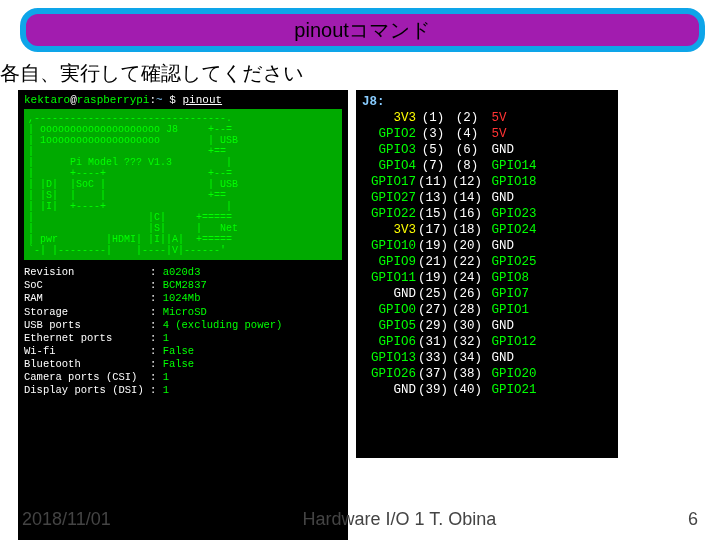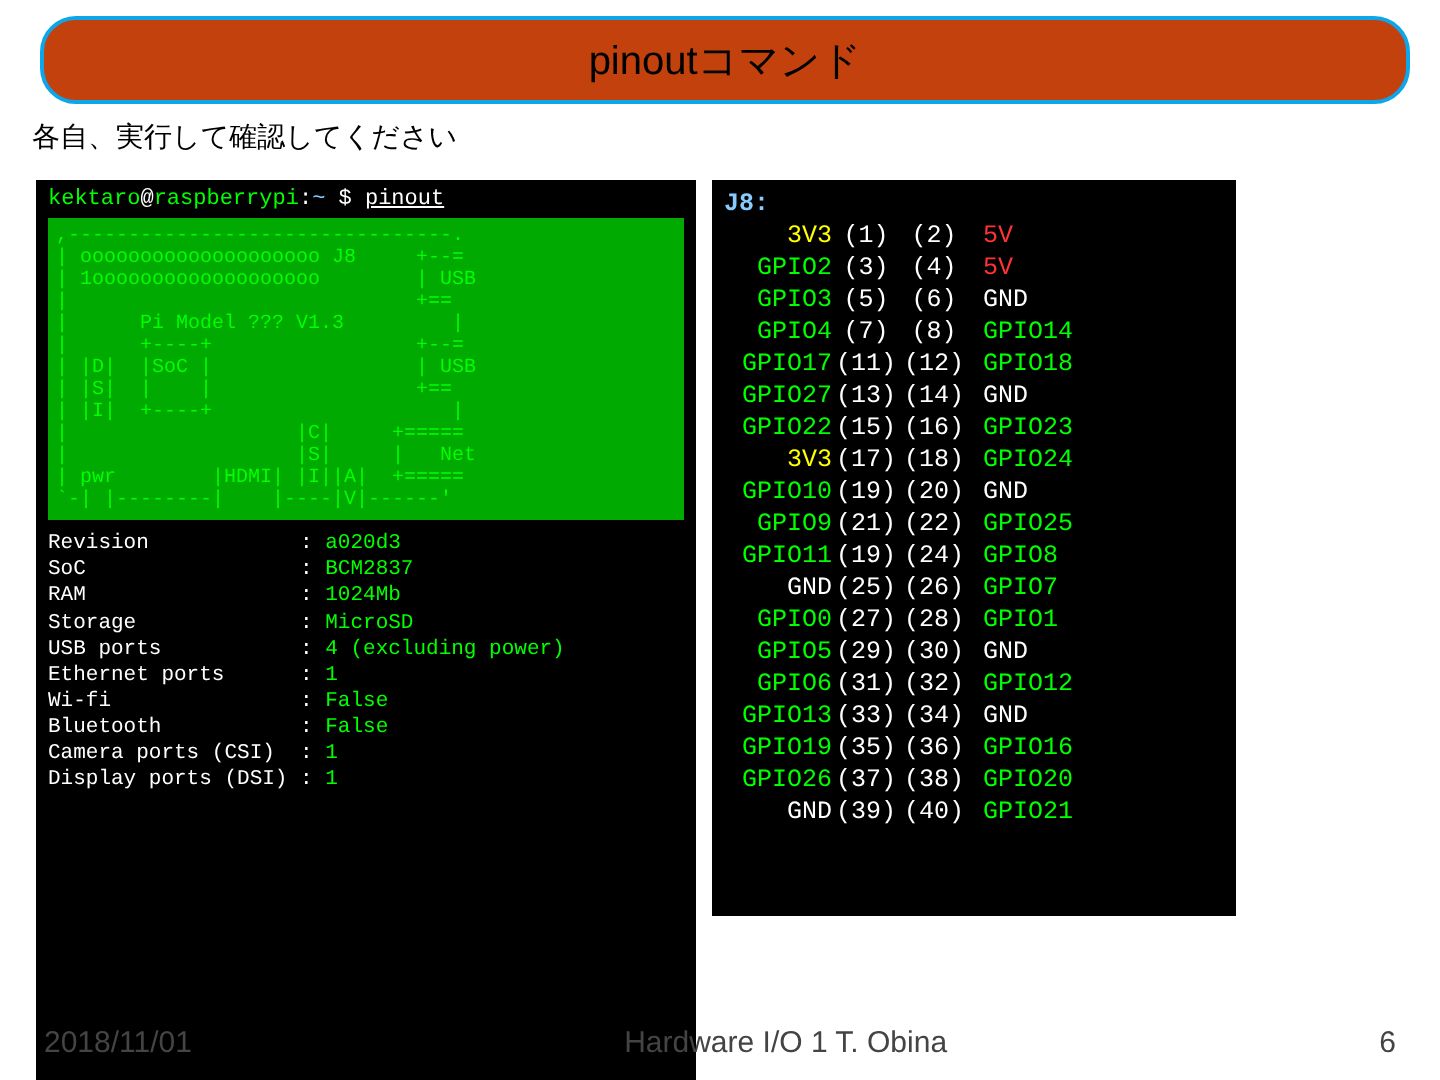--- a/index.html
+++ b/index.html
@@ -9,33 +9,33 @@
     background: #fff;
     font-family: Arial, sans-serif;
     position: relative;
   }
   .title-box {
     position: absolute;
     left: 20px;
     top: 8px;
     width: 685px;
     height: 44px;
-    border: 2px solid #0ea5e9;
+    border: 6px solid #0ea5e9;
     border-radius: 18px;
     display: flex;
     align-items: center;
     justify-content: center;
     font-size: 20px;
-    background: #c2410c;
+    background: #a21caf;
   }
   .subtitle {
     position: absolute;
-    left: 16px;
+    left: 0;
     top: 60px;
-    font-size: 14px;
+    font-size: 20px;
   }
   .term-left {
     position: absolute;
     left: 18px;
     top: 90px;
     width: 330px;
     height: 464px;
     background: #000;
     font-family: "Courier New", monospace;
     font-size: 11px;
@@ -83,21 +83,21 @@
   .c-white { color: #fff; }
   .c-red { color: #f33; }
 
   .footer {
     position: absolute;
     bottom: 10px;
     left: 0;
     width: 720px;
     display: flex;
     justify-content: space-between;
-    font-size: 15px;
+    font-size: 18px;
     color: #444;
     padding: 0 22px;
   }
 </style>
 </head>
 <body>
 
 <div class="title-box">
   <span>pinoutコマンド</span>
 </div>
@@ -137,21 +137,20 @@
       <div class="pinrow"><span class="lbl-l c-green">GPIO22</span><span class="num">(15)</span><span class="num">(16)</span> <span class="lbl-r c-green">GPIO23</span></div>
       <div class="pinrow"><span class="lbl-l c-yellow">3V3</span><span class="num">(17)</span><span class="num">(18)</span> <span class="lbl-r c-green">GPIO24</span></div>
       <div class="pinrow"><span class="lbl-l c-green">GPIO10</span><span class="num">(19)</span><span class="num">(20)</span> <span class="lbl-r c-white">GND</span></div>
       <div class="pinrow"><span class="lbl-l c-green">GPIO9</span><span class="num">(21)</span><span class="num">(22)</span> <span class="lbl-r c-green">GPIO25</span></div>
       <div class="pinrow"><span class="lbl-l c-green">GPIO11</span><span class="num">(19)</span><span class="num">(24)</span> <span class="lbl-r c-green">GPIO8</span></div>
       <div class="pinrow"><span class="lbl-l c-white">GND</span><span class="num">(25)</span><span class="num">(26)</span> <span class="lbl-r c-green">GPIO7</span></div>
       <div class="pinrow"><span class="lbl-l c-green">GPIO0</span><span class="num">(27)</span><span class="num">(28)</span> <span class="lbl-r c-green">GPIO1</span></div>
       <div class="pinrow"><span class="lbl-l c-green">GPIO5</span><span class="num">(29)</span><span class="num">(30)</span> <span class="lbl-r c-white">GND</span></div>
       <div class="pinrow"><span class="lbl-l c-green">GPIO6</span><span class="num">(31)</span><span class="num">(32)</span> <span class="lbl-r c-green">GPIO12</span></div>
       <div class="pinrow"><span class="lbl-l c-green">GPIO13</span><span class="num">(33)</span><span class="num">(34)</span> <span class="lbl-r c-white">GND</span></div>
-      <div class="pinrow"><span class="lbl-l c-green">GPIO19</span><span class="num">(35)</span><span class="num">(36)</span> <span class="lbl-r c-green">GPIO16</span></div>
       <div class="pinrow"><span class="lbl-l c-green">GPIO26</span><span class="num">(37)</span><span class="num">(38)</span> <span class="lbl-r c-green">GPIO20</span></div>
       <div class="pinrow"><span class="lbl-l c-white">GND</span><span class="num">(39)</span><span class="num">(40)</span> <span class="lbl-r c-green">GPIO21</span></div>
     </div>
 </div>
 
 <div class="footer">
   <span>2018/11/01</span>
   <span>Hardware I/O 1 T. Obina</span>
   <span>6</span>
 </div>

